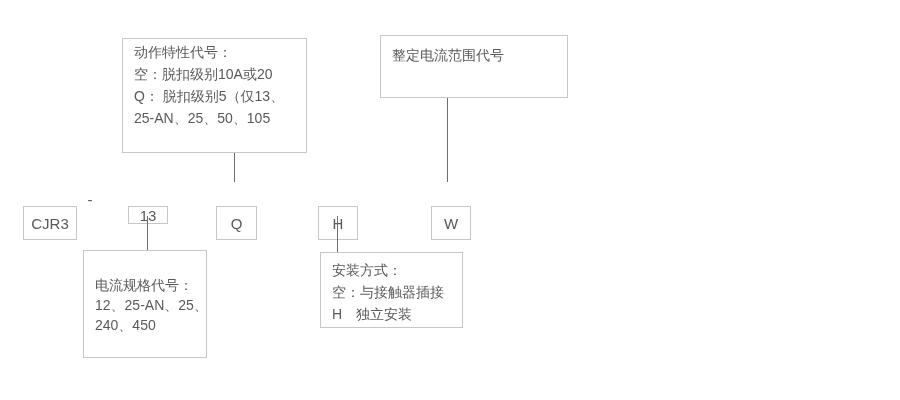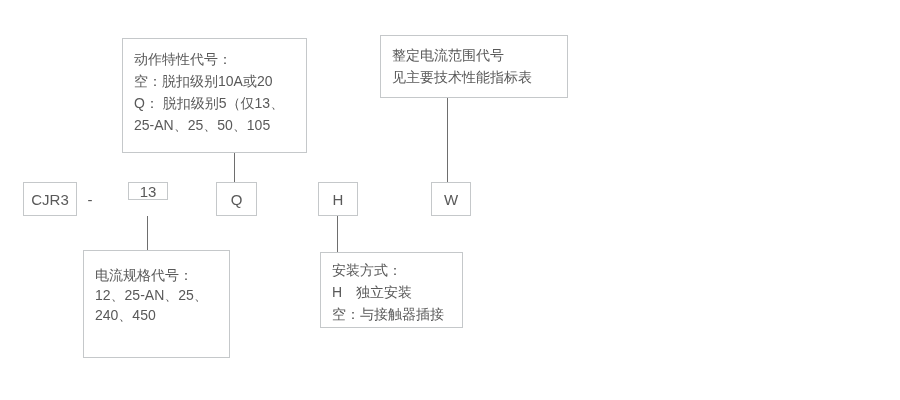--- a/index.html
+++ b/index.html
@@ -14,31 +14,31 @@
     position:relative;width:900px;height:400px;background:var(--bg);overflow:hidden;
   }
   .callout{
     position:absolute;border:1px solid var(--border);background:var(--bg);
     font-size:14px;box-sizing:border-box;
   }
   .callout .ln{white-space:pre;}
   .code-box{
     position:absolute;border:1px solid var(--border);background:var(--bg);
     display:flex;align-items:center;justify-content:center;
-    font-size:15px;box-sizing:border-box;
+    font-size:15px;box-sizing:border-box;margin-top:24px;
   }
   .sep{
     position:absolute;display:flex;align-items:center;justify-content:center;
     font-size:15px;
   }
   .vline{position:absolute;width:1px;background:var(--line);}
   
-  .co-action{left:122px;top:38px;width:185px;height:115px;padding:9px 11px;line-height:22px;}
+  .co-action{left:122px;top:38px;width:185px;height:115px;padding:2px 11px;line-height:22px;}
   .co-range{left:380px;top:35px;width:188px;height:63px;padding:8px 11px;line-height:22px;}
-  .co-current{left:83px;top:250px;width:147px;height:108px;padding:14px 11px;line-height:20px;}
+  .co-current{left:83px;top:250px;width:124px;height:108px;padding:24px 11px;line-height:20px;}
   .co-mount{left:320px;top:252px;width:143px;height:76px;padding:6px 11px;line-height:22px;}
   
   .bx-prefix{left:23px;top:182px;width:54px;height:34px;}
   .bx-sep{left:82px;top:182px;width:16px;height:34px;}
   .bx-13{left:128px;top:182px;width:40px;height:18px;}
   .bx-q{left:216px;top:182px;width:41px;height:34px;}
   .bx-h{left:318px;top:182px;width:40px;height:34px;}
   .bx-w{left:431px;top:182px;width:40px;height:34px;}
   
   .ln-q{left:234px;top:153px;height:29px;}
@@ -53,21 +53,20 @@
 
   <div class="callout co-action">
     <div class="ln">动作特性代号：</div>
     <div class="ln">空：脱扣级别10A或20</div>
     <div class="ln">Q： 脱扣级别5（仅13、</div>
     <div class="ln">25-AN、25、50、105</div>
   </div>
 
   <div class="callout co-range">
     <div class="ln">整定电流范围代号</div>
-    <div class="ln">见主要技术性能指标表</div>
   </div>
 
   <div class="code-box bx-prefix">CJR3</div>
   <div class="sep bx-sep">-</div>
   <div class="code-box bx-13">13</div>
   <div class="code-box bx-q">Q</div>
   <div class="code-box bx-h">H</div>
   <div class="code-box bx-w">W</div>
 
   <div class="vline ln-q"></div>
@@ -76,17 +75,17 @@
   <div class="vline ln-h"></div>
 
   <div class="callout co-current">
     <div class="ln">电流规格代号：</div>
     <div class="ln">12、25-AN、25、</div>
     <div class="ln">240、450</div>
   </div>
 
   <div class="callout co-mount">
     <div class="ln">安装方式：</div>
+    <div class="ln">空：与接触器插接</div>
     <div class="ln">H　独立安装</div>
-    <div class="ln">空：与接触器插接</div>
   </div>
 
 </div>
 
 </body></html>

